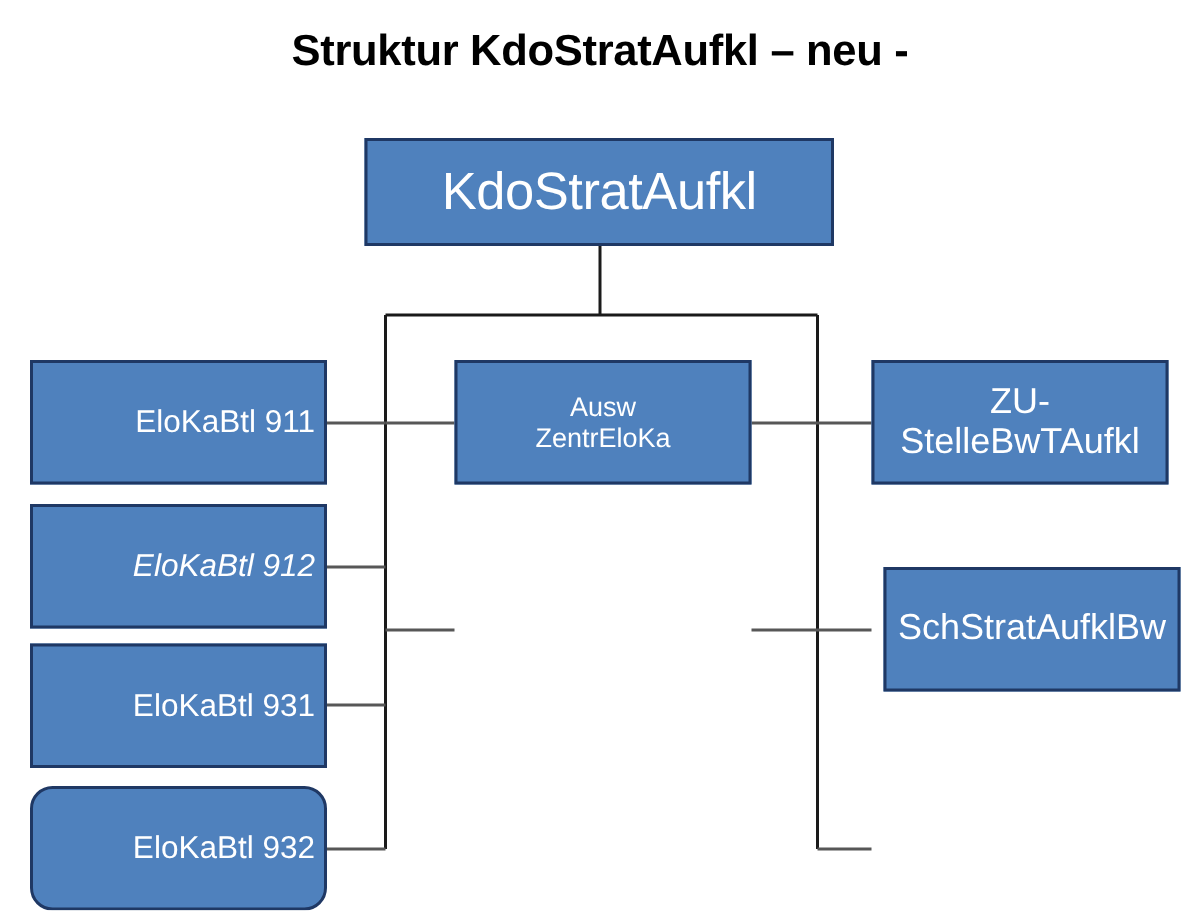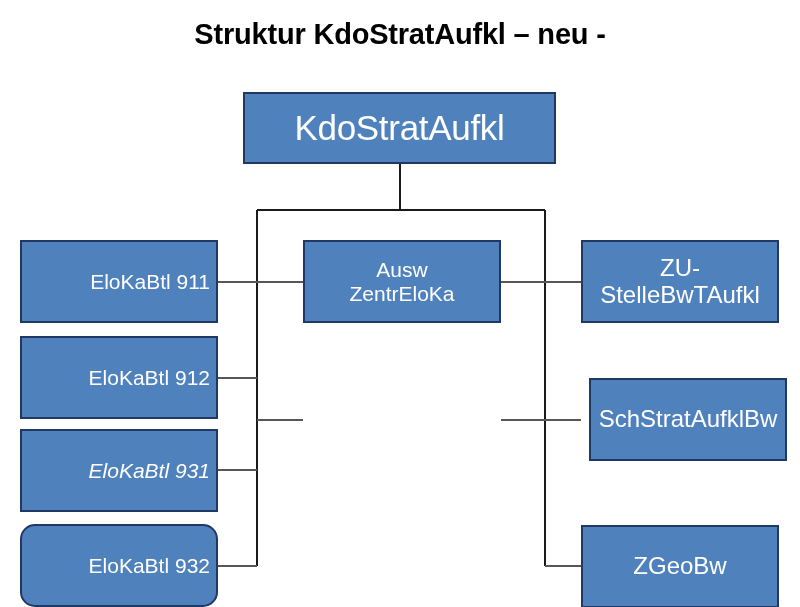--- a/index.html
+++ b/index.html
@@ -80,30 +80,30 @@
 
   
   .node-left {
     left: 20px;
     width: 198px;
     height: 83px;
     font-size: 21px;
     text-align: right;
   }
   #node-elokabtl-911 { top: 240px; }
-  #node-elokabtl-912 { top: 336px; }
-  #node-elokabtl-931 { top: 429px; font-style: italic; }
+  #node-elokabtl-912 { top: 336px; font-style: italic; }
+  #node-elokabtl-931 { top: 429px; }
   #node-elokabtl-932 { top: 524px; border-radius: 15px; }
 
   
   .node-center {
     left: 303px;
     width: 198px;
     height: 83px;
-    font-size: 21px;
+    font-size: 18px;
   }
   #node-ausw-zentreloka { top: 240px; }
   #node-zabbaufkl { top: 378px; }
 
   
   .node-right {
     left: 581px;
     width: 198px;
     height: 83px;
     font-size: 24px;
@@ -164,17 +164,14 @@
 ZentrEloKa</span>
   </div>
 
   <div class="node node-right" id="node-zu-stellebwtaufkl">
     <span class="node-label">ZU-
 StelleBwTAufkl</span>
   </div>
   <div class="node node-right" id="node-schstrataufklbw">
     <span class="node-label">SchStratAufklBw</span>
   </div>
-  <div class="node node-right" id="node-zgeobw">
-    <span class="node-label">ZGeoBw</span>
-  </div>
 
 </div>
 
 </body></html>

